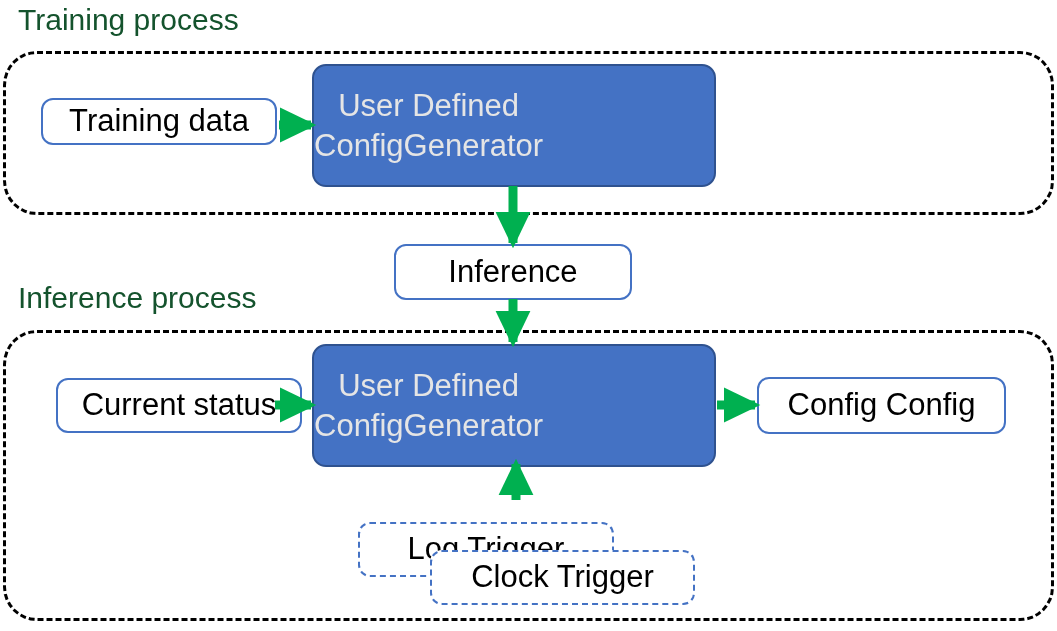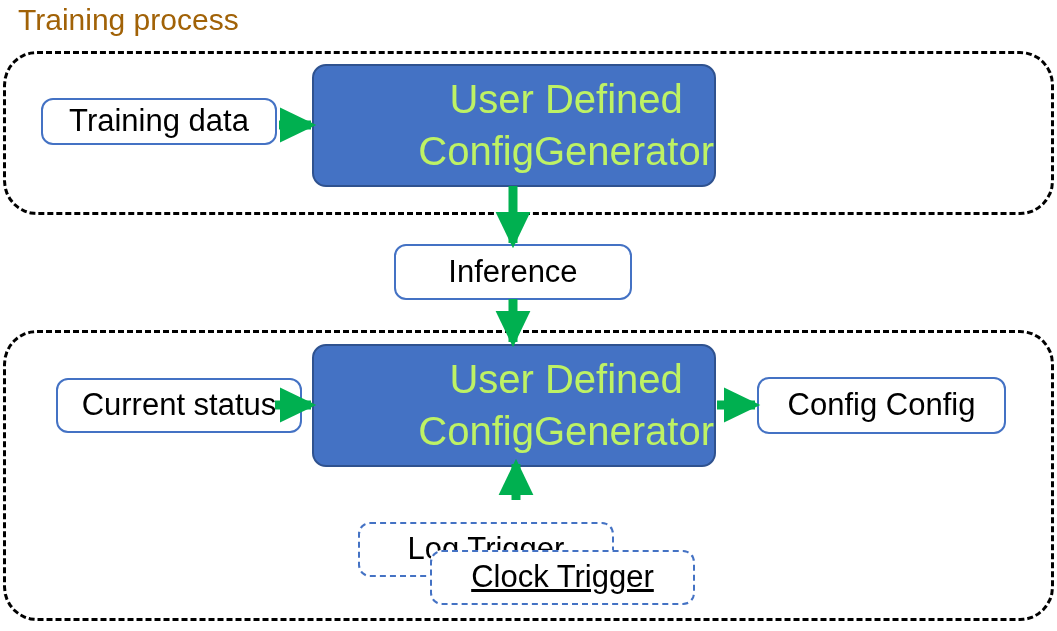--- a/index.html
+++ b/index.html
@@ -33,21 +33,21 @@
     border: 3px dashed #000000;
     border-radius: 34px;
     box-sizing: border-box;
     background: transparent;
     z-index: 1;
   }
 
   
   .group-caption {
     position: absolute;
-    color: #a16207;
+    color: #14532d;
     font-size: 30px;
     line-height: 34px;
     white-space: nowrap;
     z-index: 6;
     background: #ffffff;
     padding: 0 2px;
     text-align: right;
   }
 
   
@@ -69,45 +69,45 @@
 
   
   .filled-box {
     position: absolute;
     box-sizing: border-box;
     background: #4472C4;
     border: 2px solid #2F528F;
     border-radius: 14px;
     display: flex;
     align-items: center;
-    justify-content: flex-end;
+    justify-content: flex-start;
     text-align: center;
-    color: #bef264;
-    font-size: 40px;
+    color: #e5e5e5;
+    font-size: 31px;
     line-height: 1.28;
     z-index: 4;
   }
 
   
   .trigger-box {
     position: absolute;
     box-sizing: border-box;
     background: #ffffff;
     border: 2px dashed #4472C4;
     border-radius: 12px;
     display: flex;
     align-items: center;
     justify-content: center;
     color: #000000;
     font-size: 31px;
     line-height: 1.1;
     white-space: nowrap;
   }
   #trigger-log  { z-index: 3; }
-  #trigger-clock{ z-index: 4; text-decoration: underline; }
+  #trigger-clock{ z-index: 4; }
 </style>
 </head>
 <body>
 
 <div id="canvas">
 
   <svg id="arrow-layer" viewBox="0 0 1057 631" width="1057" height="631">
     <defs>
       <marker id="ah-right" viewBox="0 0 10 10" refX="8.2" refY="5" markerWidth="4.2" markerHeight="4.2" orient="auto-start-reverse">
         <path d="M0,0.4 L9.6,5 L0,9.6 z" fill="#00B050"></path>
@@ -147,20 +147,21 @@
 
   <div class="filled-box" style="left:312px; top:64px; width:404px; height:123px;">
     <div>
       <div>User Defined</div>
       <div>ConfigGenerator</div>
     </div>
   </div>
 
   <div class="plain-box" style="left:394px; top:244px; width:238px; height:56px;">Inference</div>
 
+  <div class="group-caption" style="left:16px; top:281px;">Inference process</div>
 
   <div class="group-box" style="left:3px; top:330px; width:1051px; height:291px;"></div>
 
   <div class="plain-box" style="left:28px; top:378px; width:246px; height:55px;margin-left:28px;">Current status</div>
 
   <div class="filled-box" style="left:312px; top:344px; width:404px; height:123px;">
     <div>
       <div>User Defined</div>
       <div>ConfigGenerator</div>
     </div>

